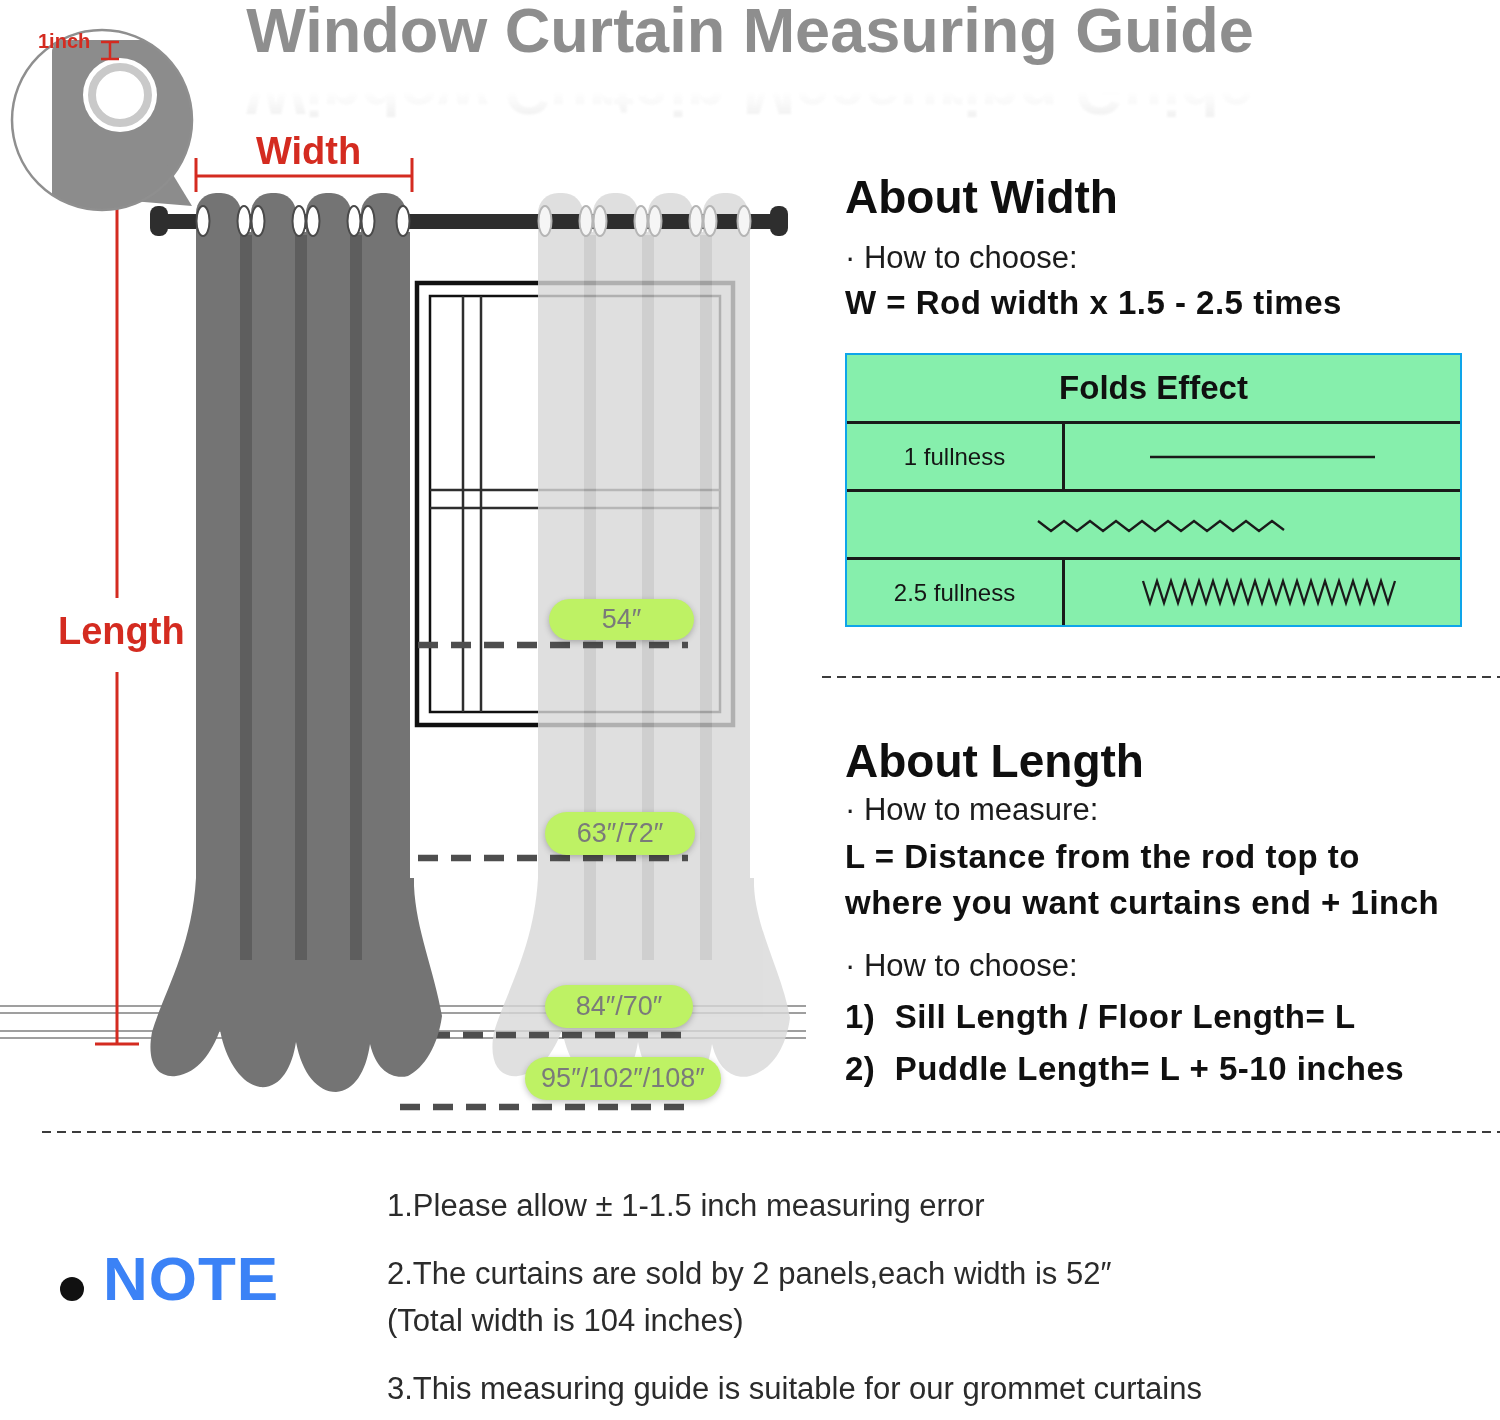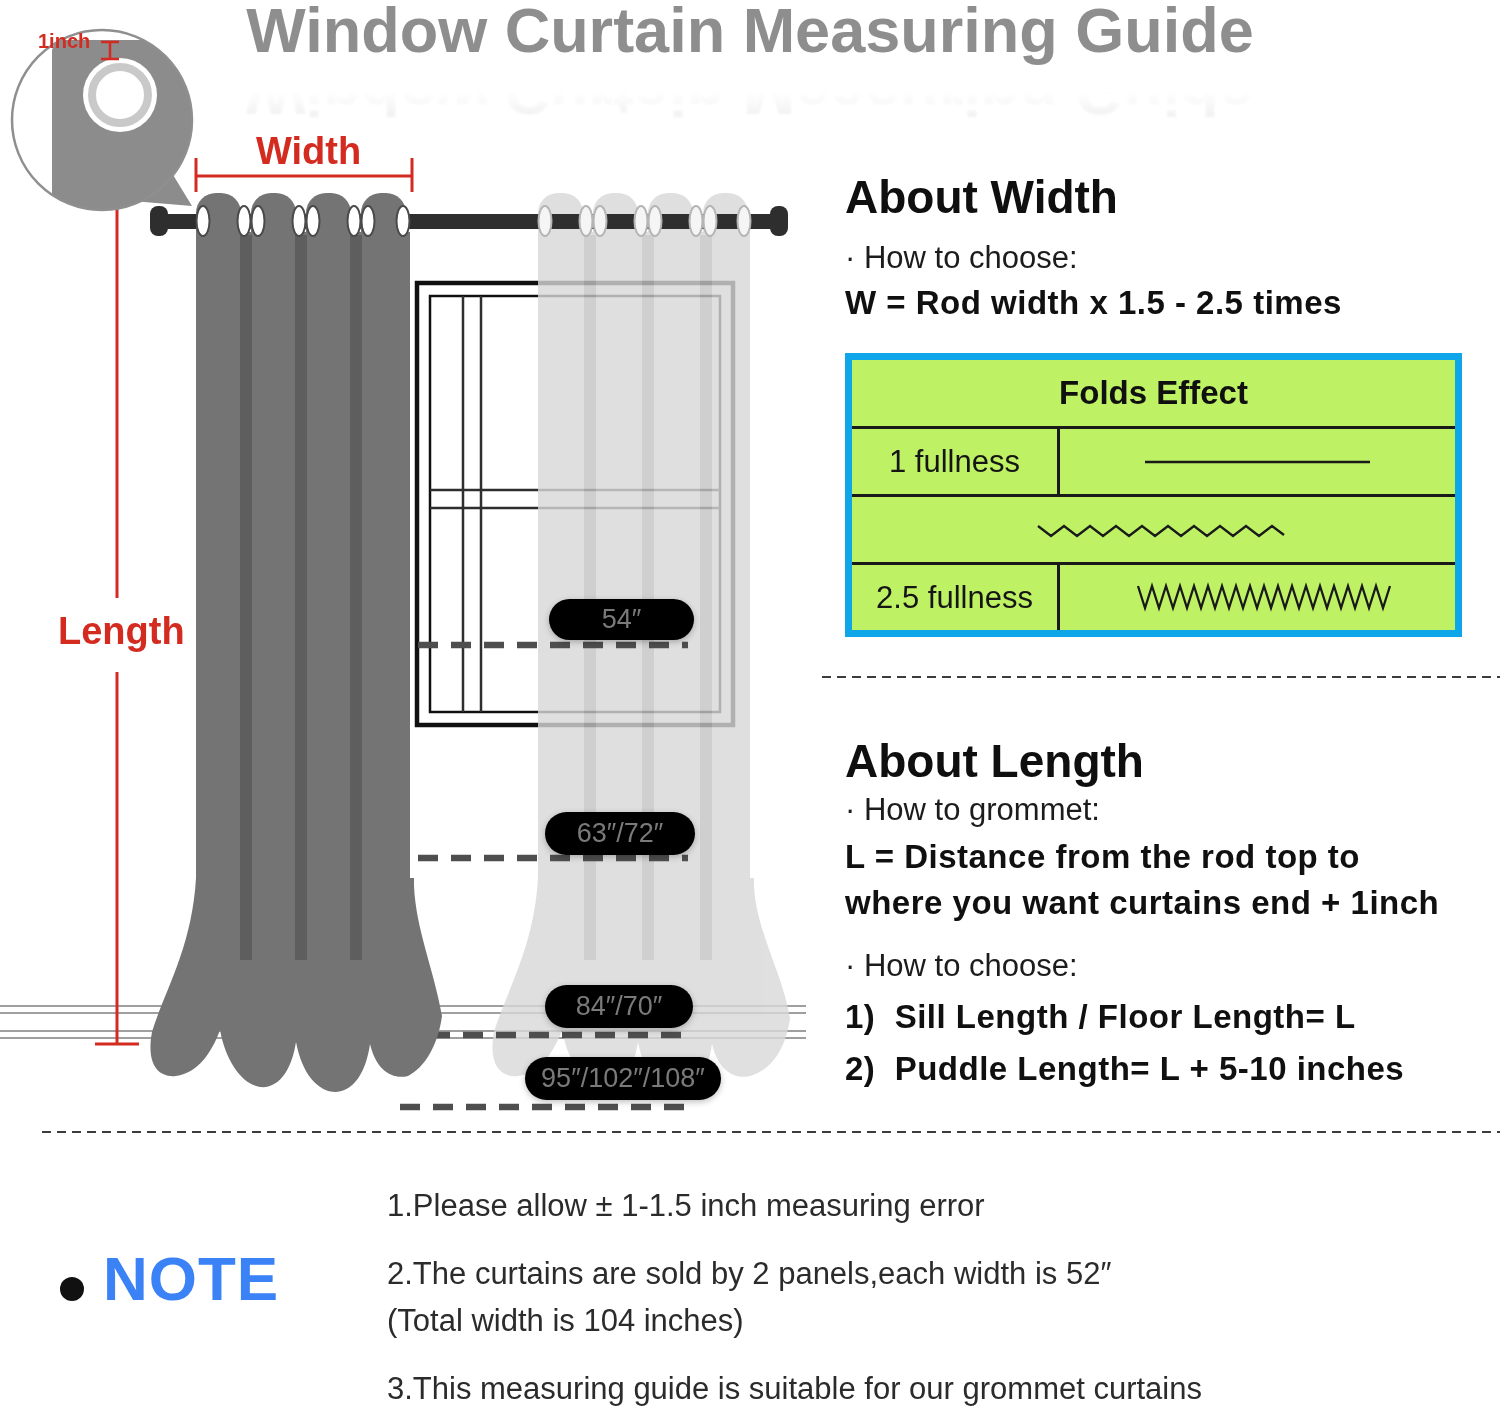--- a/index.html
+++ b/index.html
@@ -18,21 +18,21 @@
     transform:scaleY(-1);opacity:.28;filter:blur(1px);
     -webkit-mask-image:linear-gradient(to bottom,rgba(0,0,0,.65) 0%,rgba(0,0,0,0) 52%);
     mask-image:linear-gradient(to bottom,rgba(0,0,0,.65) 0%,rgba(0,0,0,0) 52%);
   }
   
   .red-label{position:absolute;color:#d42b20;font-weight:bold;white-space:nowrap;}
   .lbl-1inch{left:38px;top:30px;font-size:20px;}
   .lbl-width{left:256px;top:130px;font-size:38px;}
   .lbl-length{left:58px;top:610px;font-size:38px;}
   .pill{
-    position:absolute;background:#000000;border-radius:22px;
+    position:absolute;background:#bef264;border-radius:22px;
     box-shadow:0 2px 6px rgba(0,0,0,.25);
     display:flex;align-items:center;justify-content:center;
     color:#7a7a7a;font-size:27px;white-space:nowrap;
   }
   .pill-54{left:549px;top:599px;width:145px;height:41px;}
   .pill-63{left:545px;top:812px;width:150px;height:43px;}
   .pill-84{left:545px;top:985px;width:148px;height:43px;}
   .pill-95{left:525px;top:1057px;width:196px;height:43px;}
   
   .rc{position:absolute;left:845px;white-space:nowrap;}
@@ -45,31 +45,31 @@
   .al-heading{top:722px;margin-top:12px;}
   .al-measure{top:792px;}
   .al-f1{top:838px;}
   .al-f2{top:884px;}
   .al-choose{top:948px;}
   .al-op1{top:998px;}
   .al-op2{top:1050px;}
   
   .folds-table{
     position:absolute;left:845px;top:353px;width:617px;
-    border:7px solid #0ea5e9;box-sizing:border-box;background:#bef264;
+    border:2px solid #0ea5e9;box-sizing:border-box;background:#86efac;
   }
   .ft-header{
     height:66px;border-bottom:3px solid #1a1a1a;display:flex;align-items:center;justify-content:center;
     font-size:33px;font-weight:bold;color:#101010;
   }
   .ft-row{display:flex;height:65px;border-bottom:3px solid #1a1a1a;}
   .ft-row:last-child{border-bottom:none;}
   .ft-label{
     width:219px;border-right:3px solid #1a1a1a;display:flex;align-items:center;justify-content:center;
-    font-size:31px;color:#151515;box-sizing:border-box;
+    font-size:24px;color:#151515;box-sizing:border-box;
   }
   .ft-fold{flex:1;display:flex;align-items:center;justify-content:center;}
   
   .dash-divider{
     position:absolute;height:2px;
     background:repeating-linear-gradient(to right,#3c3c3c 0 9px,transparent 9px 15px);
   }
   .divider-right{left:822px;top:676px;width:678px;}
   .divider-full{left:42px;top:1131px;width:1458px;}
   
@@ -241,21 +241,21 @@
           <polyline fill="none" stroke="#1a1a1a" stroke-width="2.3" points="78,20 85,42 92,20 99,42 106,20 113,42 120,20 127,42 134,20 141,42 148,20 155,42 162,20 169,42 176,20 183,42 190,20 197,42 204,20 211,42 218,20 225,42 232,20 239,42 246,20 253,42 260,20 267,42 274,20 281,42 288,20 295,42 302,20 309,42 316,20 323,42 330,20"></polyline>
         </svg>
       </div>
     </div>
   </div>
 
   <div class="dash-divider divider-right"></div>
   <div class="dash-divider divider-full"></div>
 
   <div class="rc rc-heading al-heading">About Length</div>
-  <div class="rc rc-body al-measure">· How to grommet:</div>
+  <div class="rc rc-body al-measure">· How to measure:</div>
   <div class="rc rc-formula al-f1">L = Distance from the rod top to</div>
   <div class="rc rc-formula al-f2">where you want curtains end + 1inch</div>
   <div class="rc rc-body al-choose">· How to choose:</div>
   <div class="rc rc-formula al-op1">1)&nbsp; Sill Length / Floor Length= L</div>
   <div class="rc rc-formula al-op2">2)&nbsp; Puddle Length= L + 5-10 inches</div>
 
   <div class="note-bullet"></div>
   <div class="note-label">NOTE</div>
   <div class="note-line nl-1">1.Please allow ± 1-1.5 inch measuring error</div>
   <div class="note-line nl-2a">2.The curtains are sold by 2 panels,each width is 52″</div>

